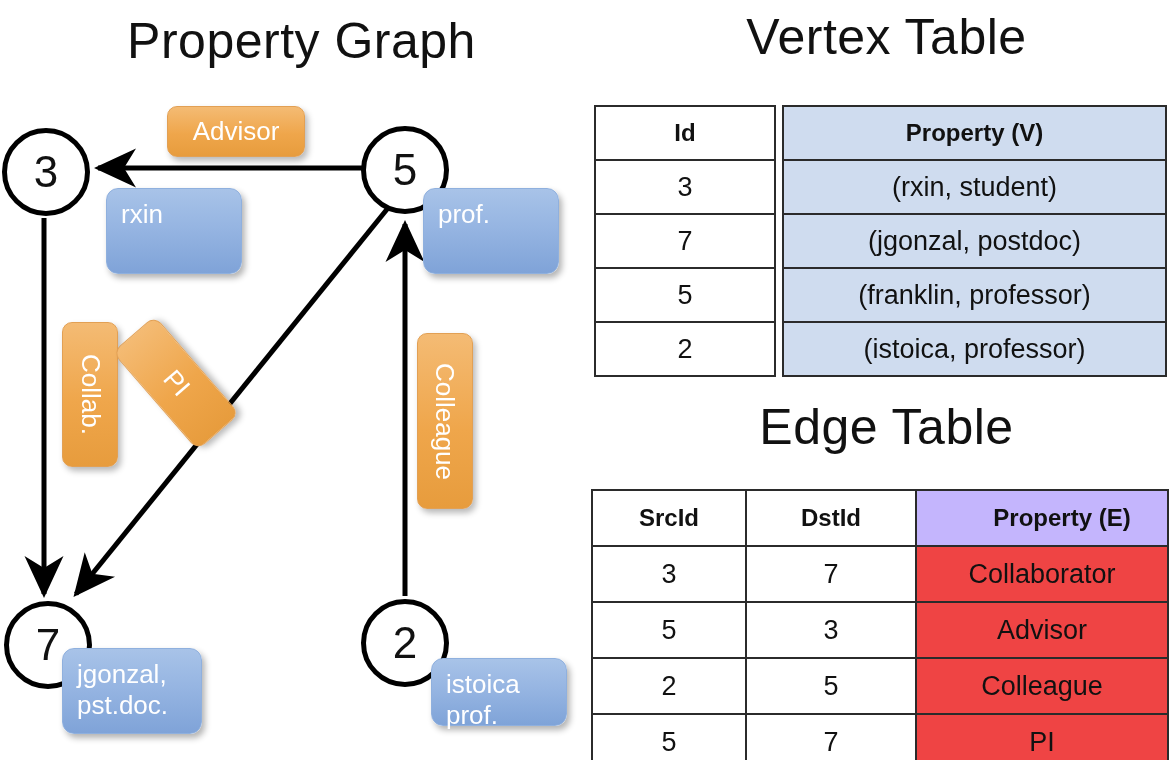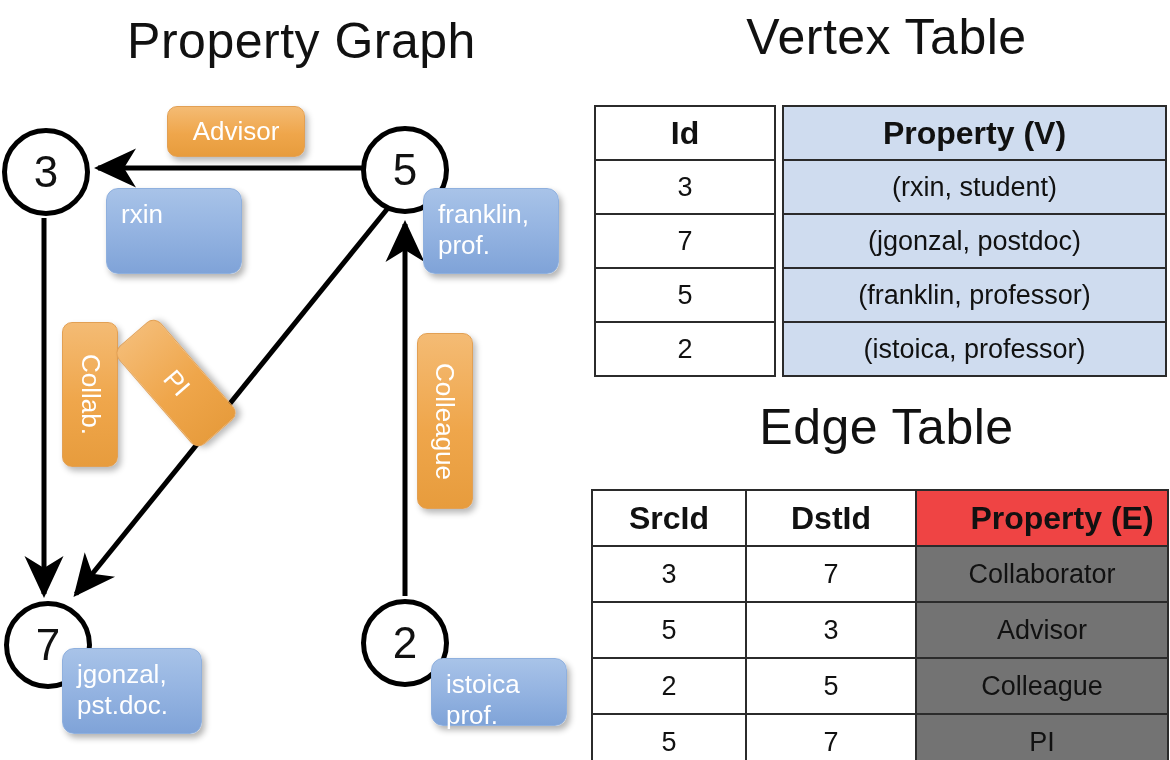--- a/index.html
+++ b/index.html
@@ -151,37 +151,37 @@
     border: 2px solid #2b2b2b;
     text-align: center;
     font-weight: 300;
     font-size: 27px;
     color: #111111;
     padding: 0;
     white-space: nowrap;
   }
   .tbl th {
     font-weight: bold;
-    font-size: 32px;
+    font-size: 24px;
   }
 
   
   #vertex-id-table  { left: 594px; top: 105px; width: 182px; }
   #vertex-id-table td, #vertex-id-table th { height: 52px; background: #ffffff; }
 
   
   #vertex-prop-table { left: 782px; top: 105px; width: 385px; }
   #vertex-prop-table td, #vertex-prop-table th { height: 52px; background: #cfdcef; margin-top: 48px; }
 
   
   #edge-table { left: 591px; top: 489px; width: 576px; }
   #edge-table td, #edge-table th { height: 54px; }
   #edge-table .col-src, #edge-table .col-dst { background: #ffffff; }
-  #edge-table .col-prop { background: #737373; }
-  #edge-table th.col-prop { background: #ef4444; padding-left: 40px; }
+  #edge-table .col-prop { background: #ef4444; }
+  #edge-table th.col-prop { background: #c4b5fd; padding-left: 40px; }
 </style>
 </head>
 <body>
 
 <div class="title" id="title-property-graph">Property Graph</div>
 <div class="title" id="title-vertex-table">Vertex Table</div>
 <div class="title" id="title-edge-table">Edge Table</div>
 
 <div id="graph-panel">
 
@@ -211,21 +211,20 @@
     <span class="node-label">7</span>
   </div>
   <div class="node" id="node-2">
     <span class="node-label">2</span>
   </div>
 
   <div class="prop-box" id="prop-rxin">
     <div>rxin</div>
   </div>
   <div class="prop-box" id="prop-franklin">
-    <div>franklin,</div>
     <div>prof.</div>
   </div>
   <div class="prop-box" id="prop-jgonzal">
     <div>jgonzal,</div>
     <div>pst.doc.</div>
   </div>
   <div class="prop-box" id="prop-istoica">
     <div>istoica</div>
     <div>prof.</div>
   </div>

